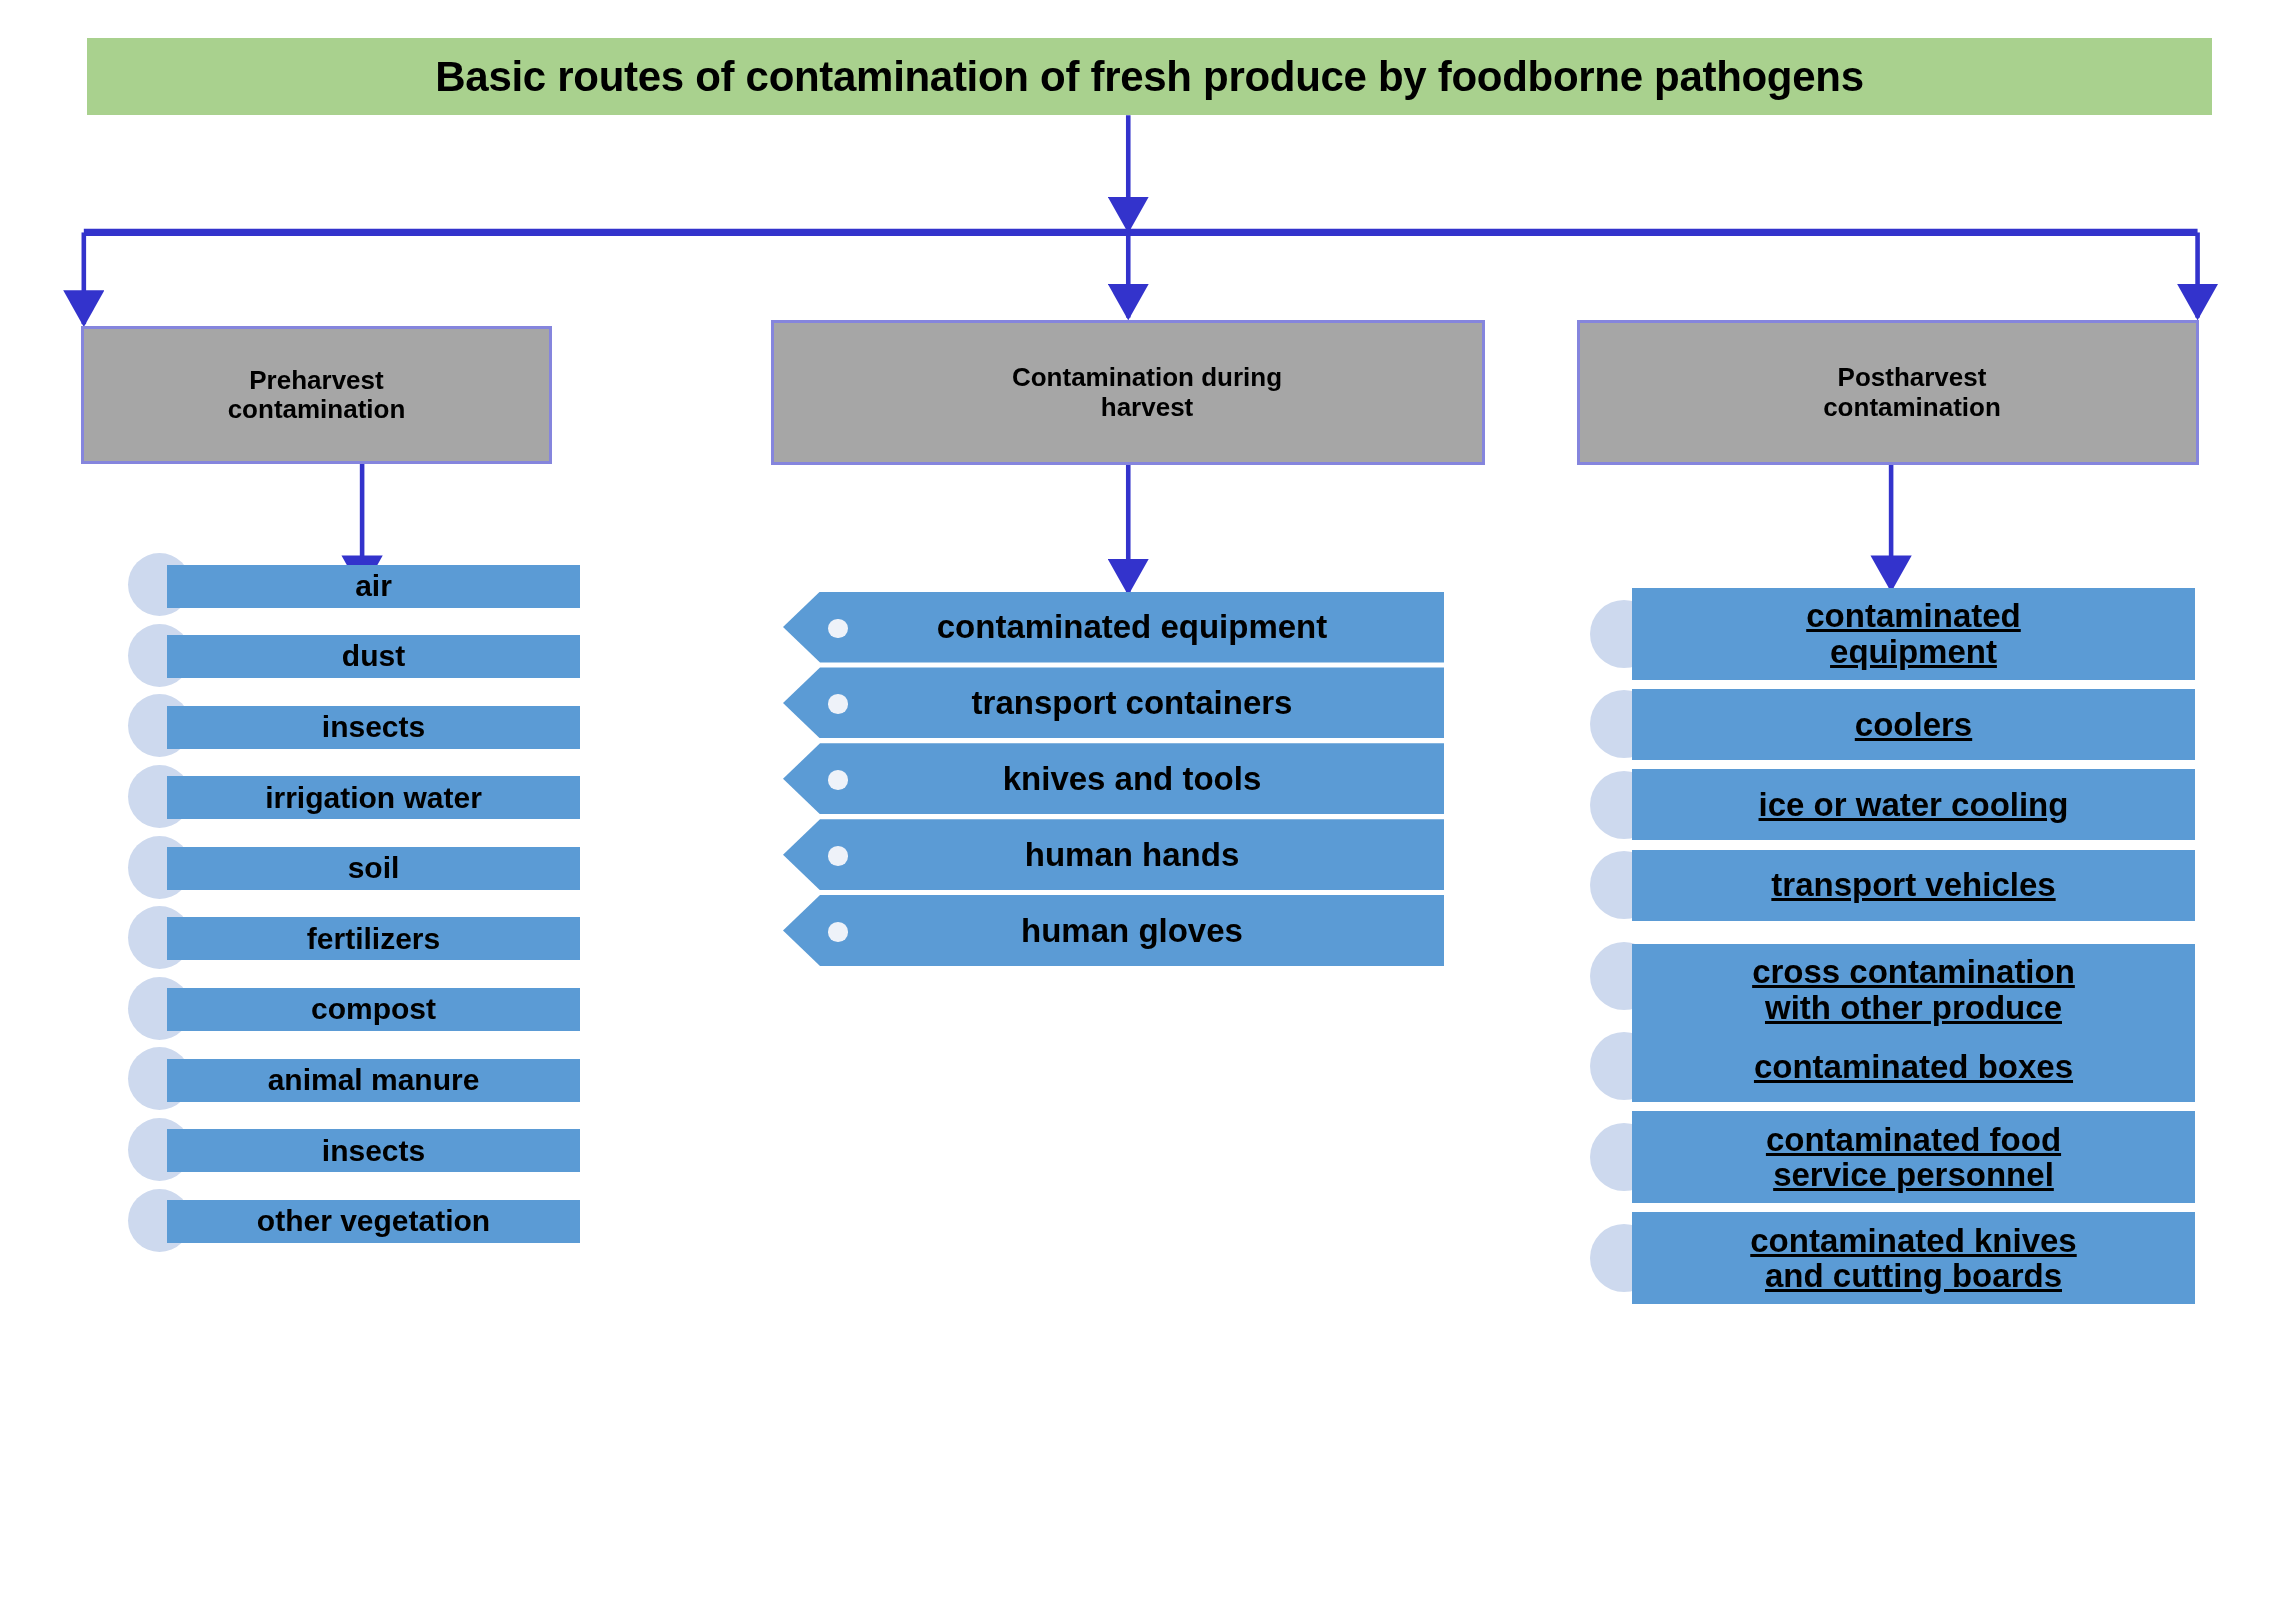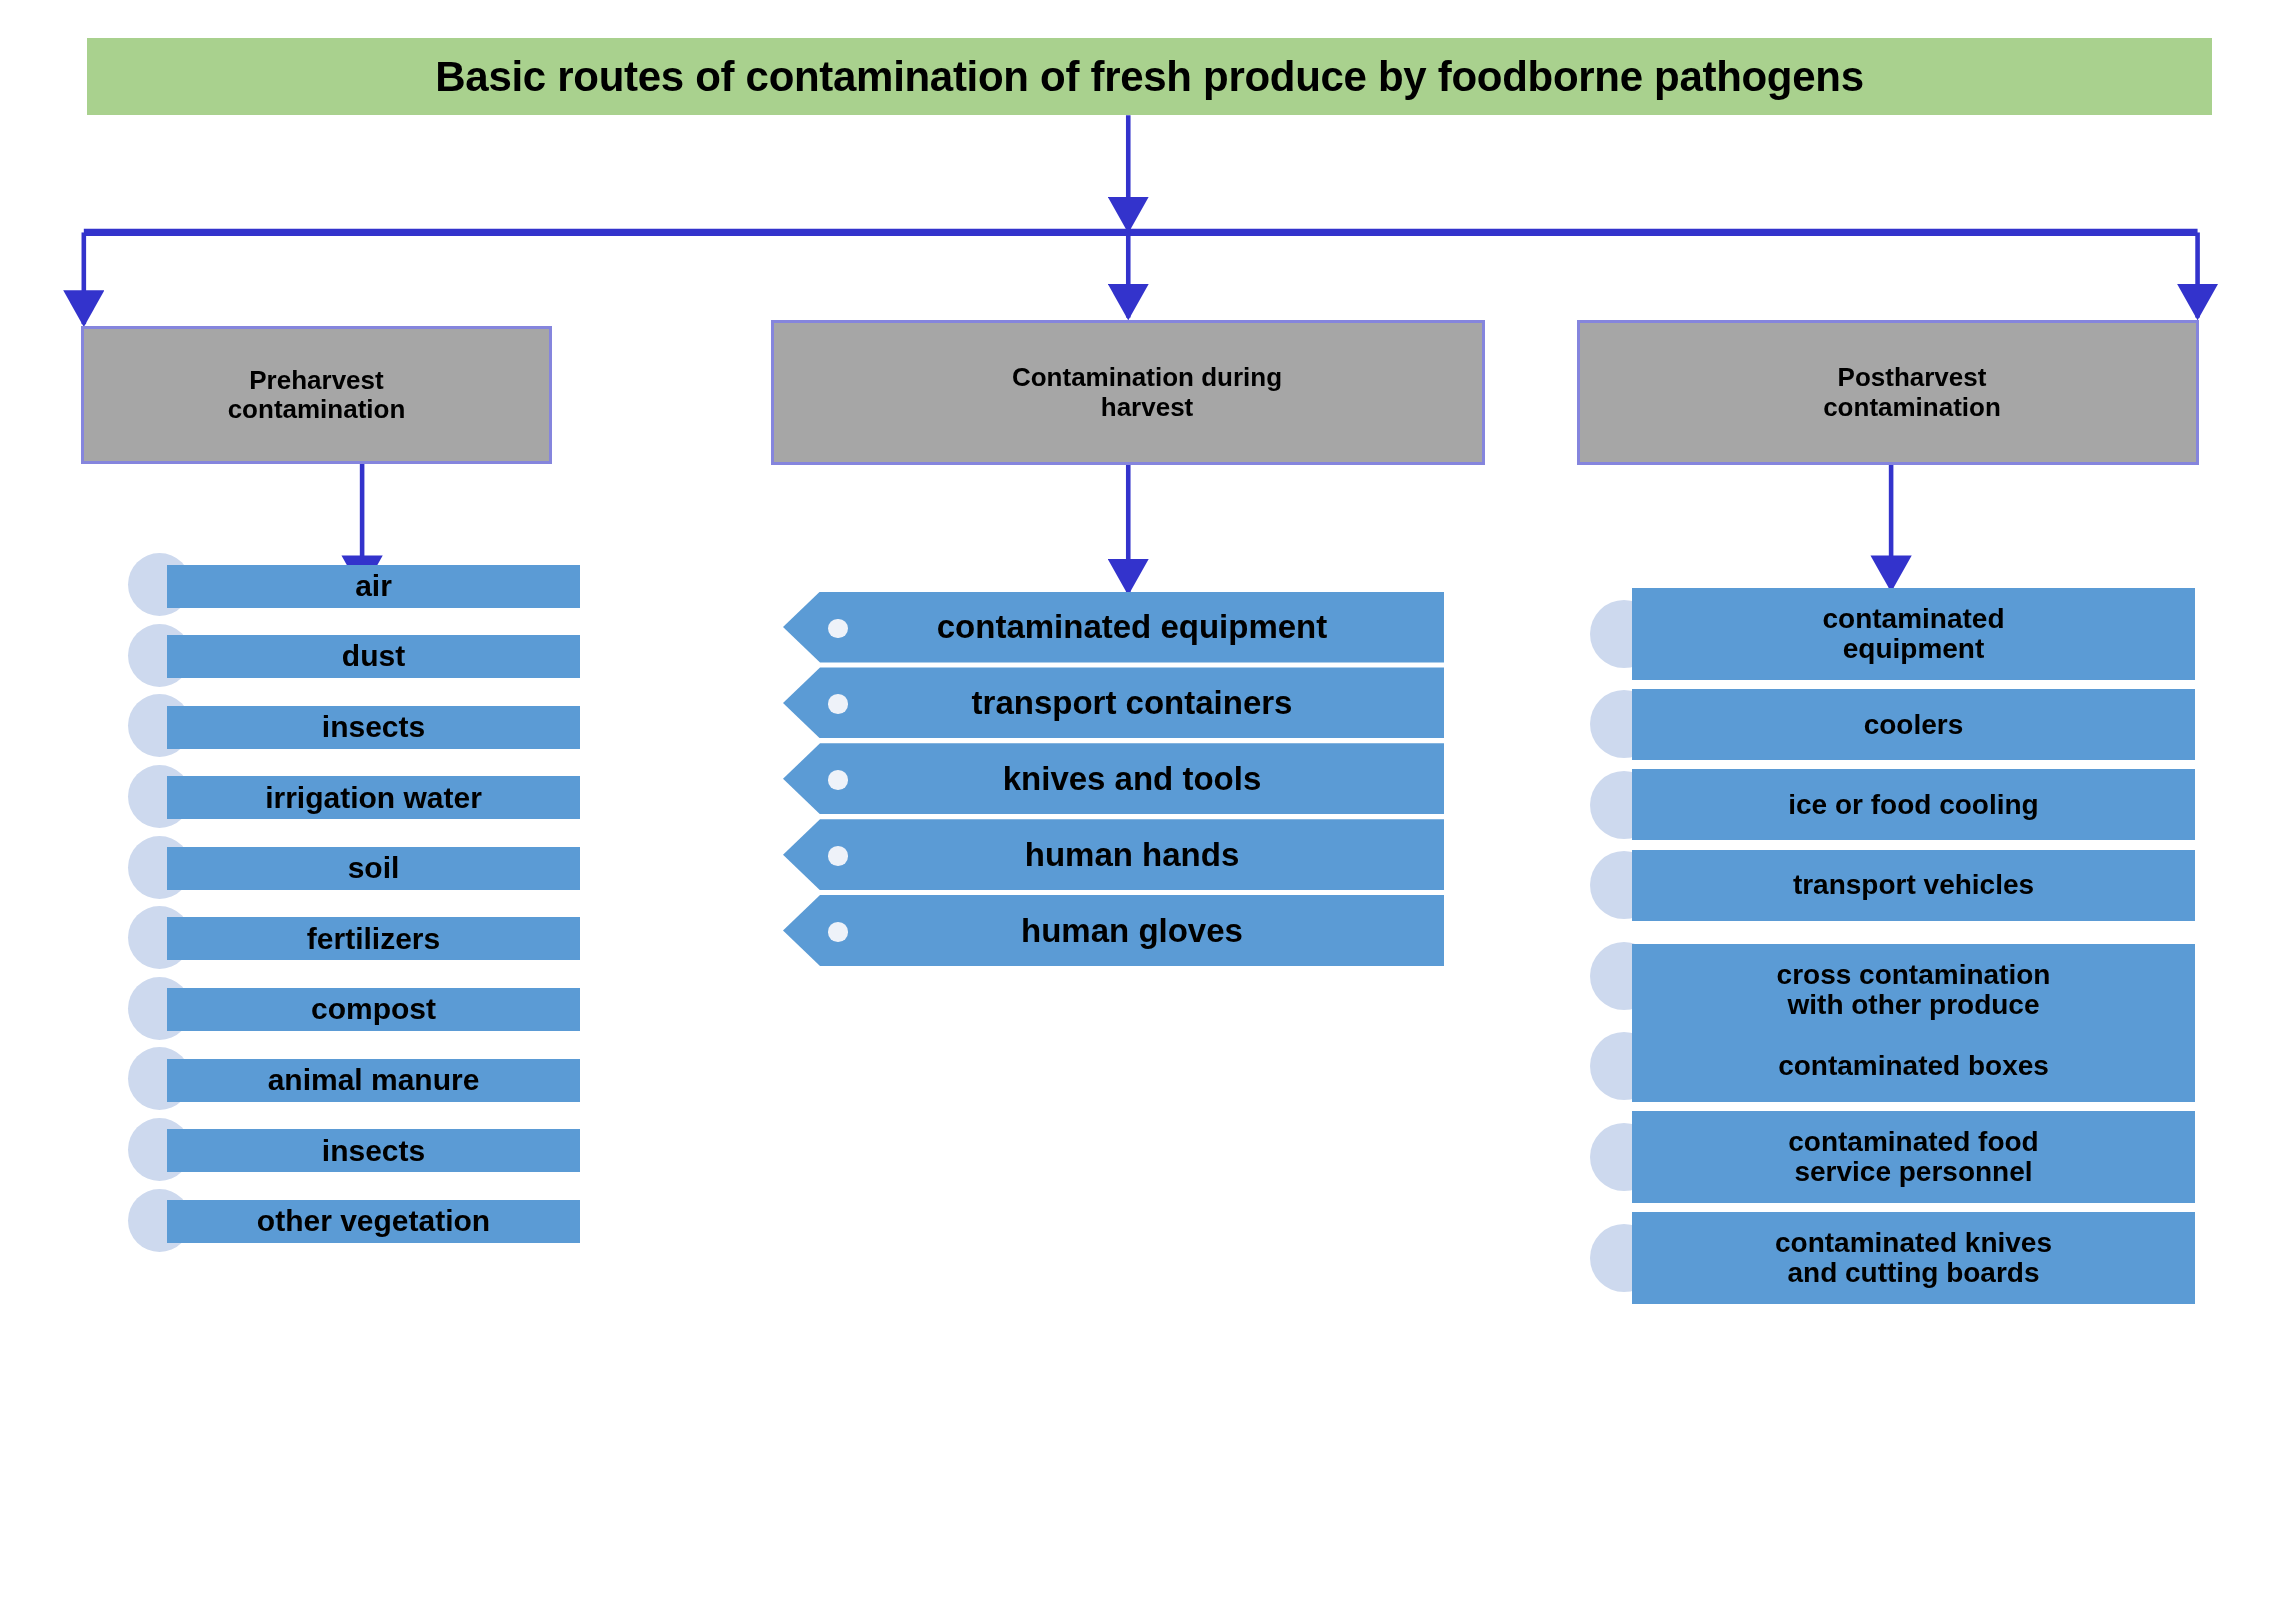--- a/index.html
+++ b/index.html
@@ -149,21 +149,21 @@
 
   
   #item-column-2 .item-row { margin-bottom: 9.2px; }
   #item-column-2 .bullet-circle { left: 0px; width: 68px; height: 68px; }
   #item-column-2 .item-shape {
     margin-left: 42px;
     width: 563px;
     box-sizing: border-box;
     padding: 0 9.2px;
   }
-  #item-column-2 .item-label { font-size: 28px; }
+  #item-column-2 .item-label { font-size: 33px; text-decoration: underline; }
 
   .one-line  { height: 71px; }
   .two-line  { height: 92px; }
 </style>
 </head>
 <body>
 
 <div id="diagram-root">
 
   <svg id="connector-layer" viewBox="0 0 3488 2480" preserveAspectRatio="none">
@@ -315,21 +315,21 @@
       </div>
       <div class="item-row one-line">
         <span class="bullet-circle" style="top: 1.3px;"></span>
         <div class="item-shape" style="height: 71px;">
           <span class="item-label">coolers</span>
         </div>
       </div>
       <div class="item-row one-line">
         <span class="bullet-circle" style="top: 1.3px;"></span>
         <div class="item-shape" style="height: 71px;">
-          <span class="item-label">ice or food cooling</span>
+          <span class="item-label">ice or water cooling</span>
         </div>
       </div>
       <div class="item-row one-line">
         <span class="bullet-circle" style="top: 1.3px;"></span>
         <div class="item-shape" style="height: 71px;">
           <span class="item-label">transport vehicles</span>
         </div>
       </div>
       <div class="item-row two-line">
         <span class="bullet-circle" style="top: 11.8px;"></span>

